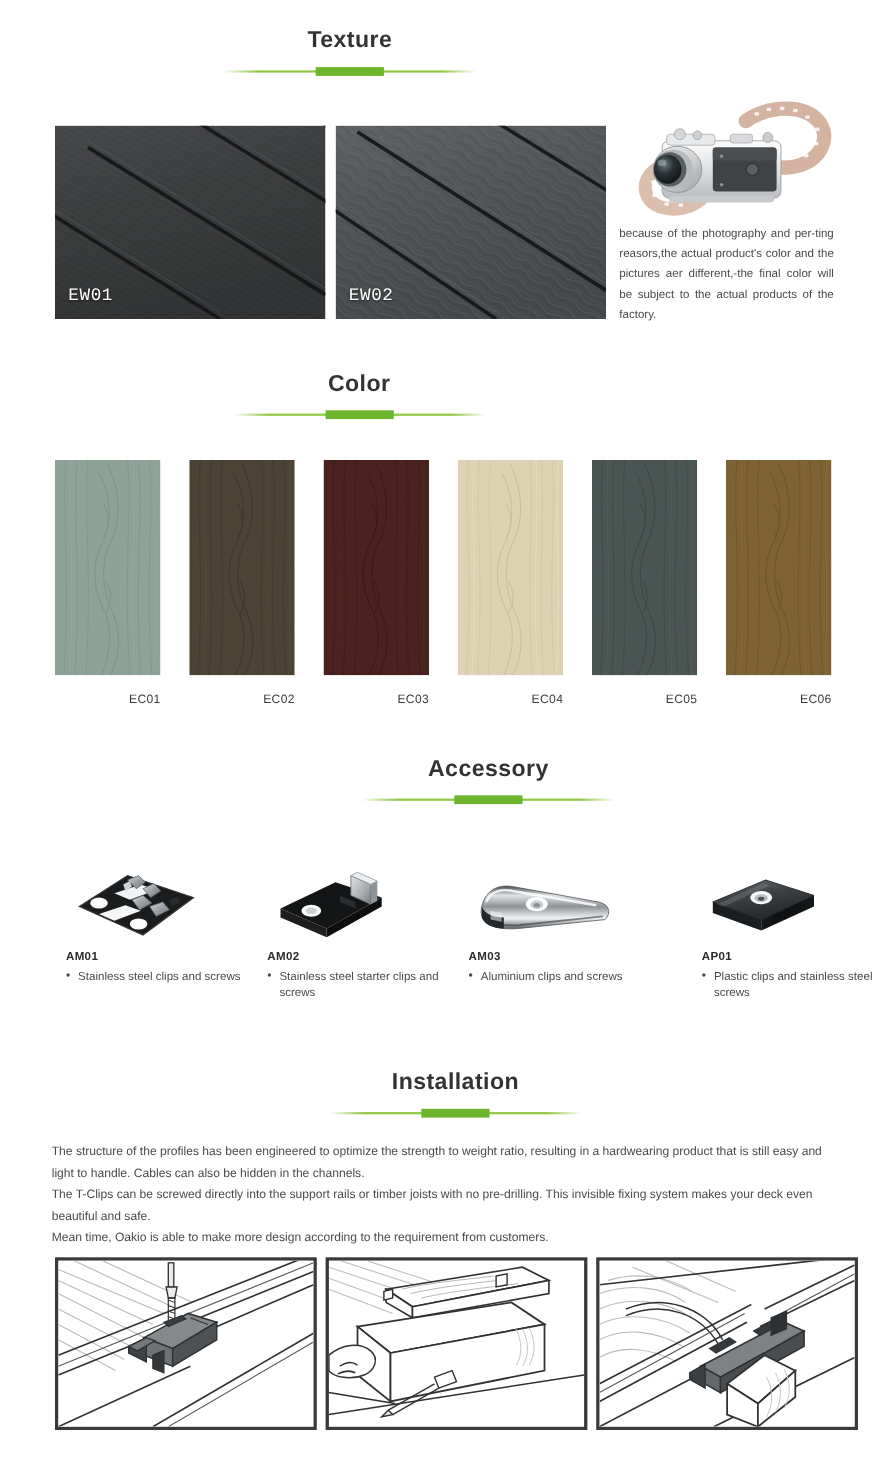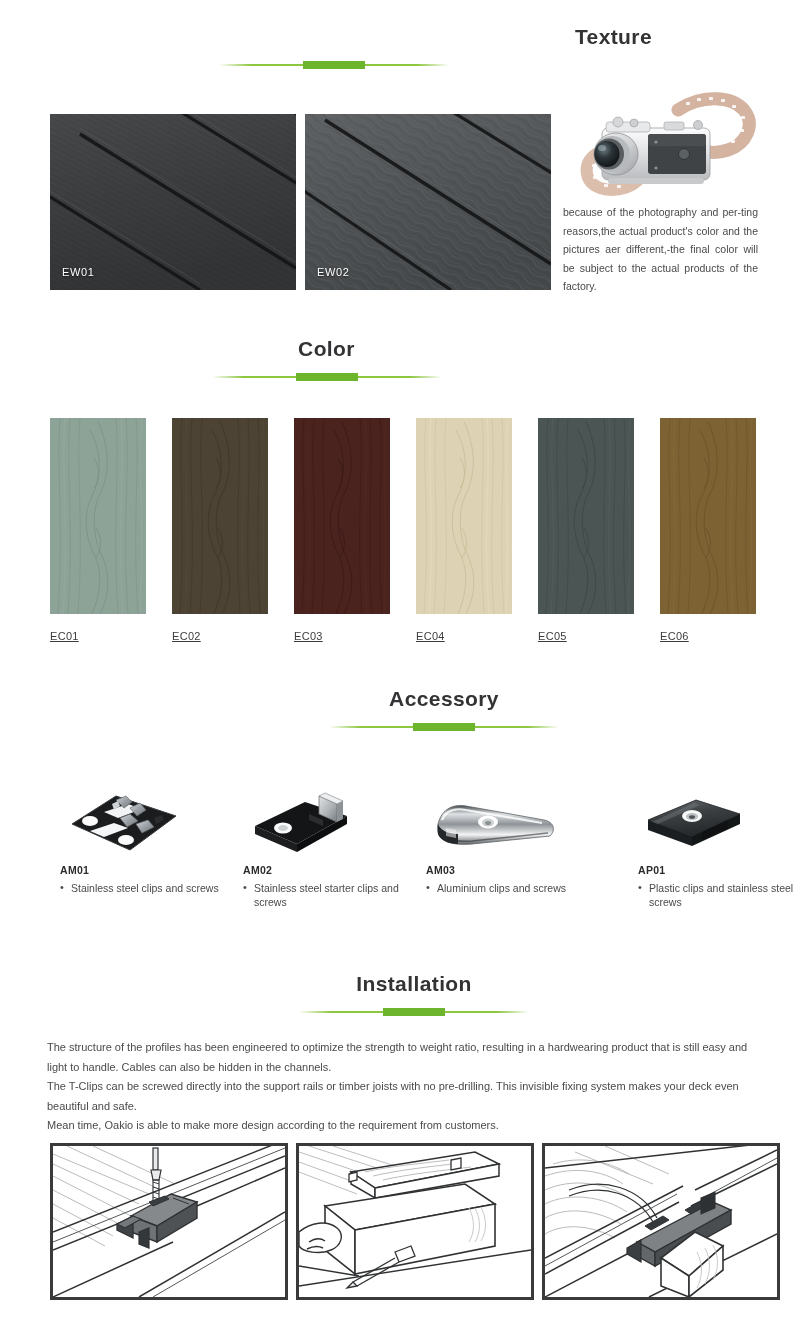--- a/index.html
+++ b/index.html
@@ -35,53 +35,54 @@
       rgba(141,198,63,0) 0%, #8dc63f 14%, #8dc63f 86%, rgba(141,198,63,0) 100%);
   }
   .divider .thick {
     position: absolute; left: 50%; top: 1px;
     transform: translateX(-50%);
     width: 62px; height: 8px;
     background: #6cb52d;
   }
 
   
-  #texture-head { position: absolute; left: 16px; top: 26px; width: 636px; text-align: right; }
+  #texture-head { position: absolute; left: 0; top: 26px; width: 636px; }
   .tex-card {
     position: absolute;
     width: 246px; height: 176px;
     overflow: hidden;
   }
   #tex-ew01 { left: 50px; top: 114px; }
   #tex-ew02 { left: 305px; top: 114px; }
   .tex-card svg { display: block; width: 246px; height: 176px; }
   .tex-label {
     position: absolute; left: 12px; bottom: 12px;
-    color: #fff; font-size: 11px; letter-spacing: .6px;
+    color: #fff; font-size: 16px; letter-spacing: .6px;
     text-shadow: 0 1px 2px rgba(0,0,0,.65);
+    font-family: Liberation Mono, monospace;
   }
 
   
   #camera-wrap { position: absolute; left: 560px; top: 92px; width: 200px; height: 112px; }
   #camera-wrap svg { display: block; }
   #disclaimer {
     position: absolute; left: 563px; top: 203px; width: 195px;
     font-size: 10.5px; line-height: 18.5px; color: #4a4a4a;
     text-align: justify;
   }
 
   
   #color-head { position: absolute; left: 0; top: 338px; width: 653px; }
   #color-row { position: absolute; left: 0; top: 418px; width: 800px; height: 230px; }
   .sw-cell { position: absolute; top: 0; width: 96px; }
   .sw-chip { width: 96px; height: 196px; overflow: hidden; }
   .sw-chip svg { display: block; width: 96px; height: 196px; }
   .sw-label {
-    margin-top: 16px; text-align: left;
-    font-size: 11px; color: #3c3c3c; letter-spacing: .3px; text-decoration: underline;
+    margin-top: 16px; text-align: right;
+    font-size: 11px; color: #3c3c3c; letter-spacing: .3px;
   }
 
   
   #acc-head { position: absolute; left: 0; top: 688px; width: 800px; margin-left: 44px; }
   #acc-row { position: absolute; left: 0; top: 780px; width: 800px; height: 150px; }
   .acc-cell { position: absolute; top: 0; width: 186px; }
   .acc-img { height: 84px; display: flex; align-items: center; }
   .acc-img svg { display: block; }
   .acc-code {
     font-size: 10.5px; font-weight: bold;

